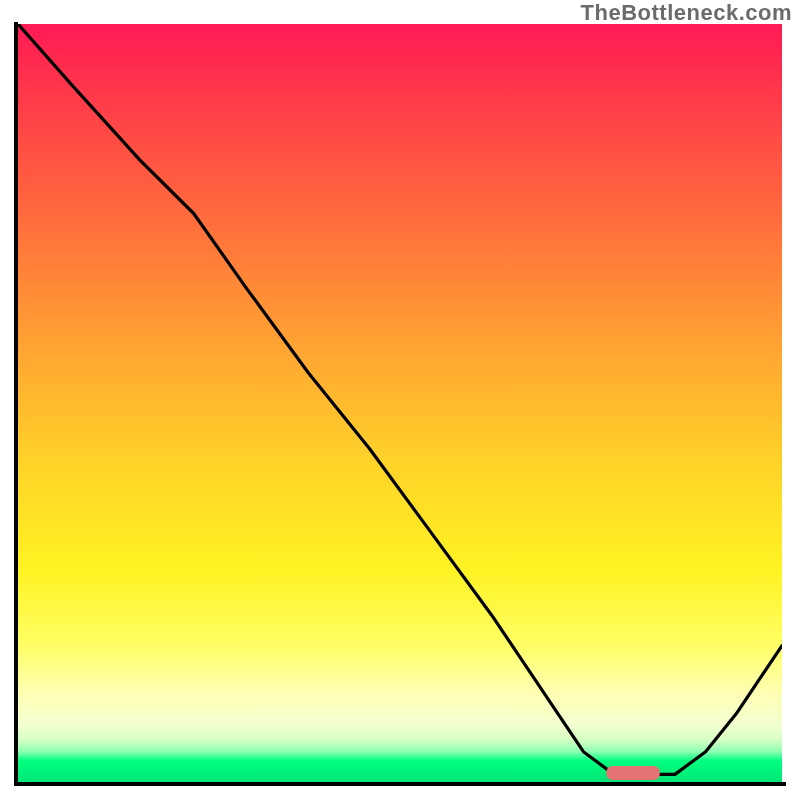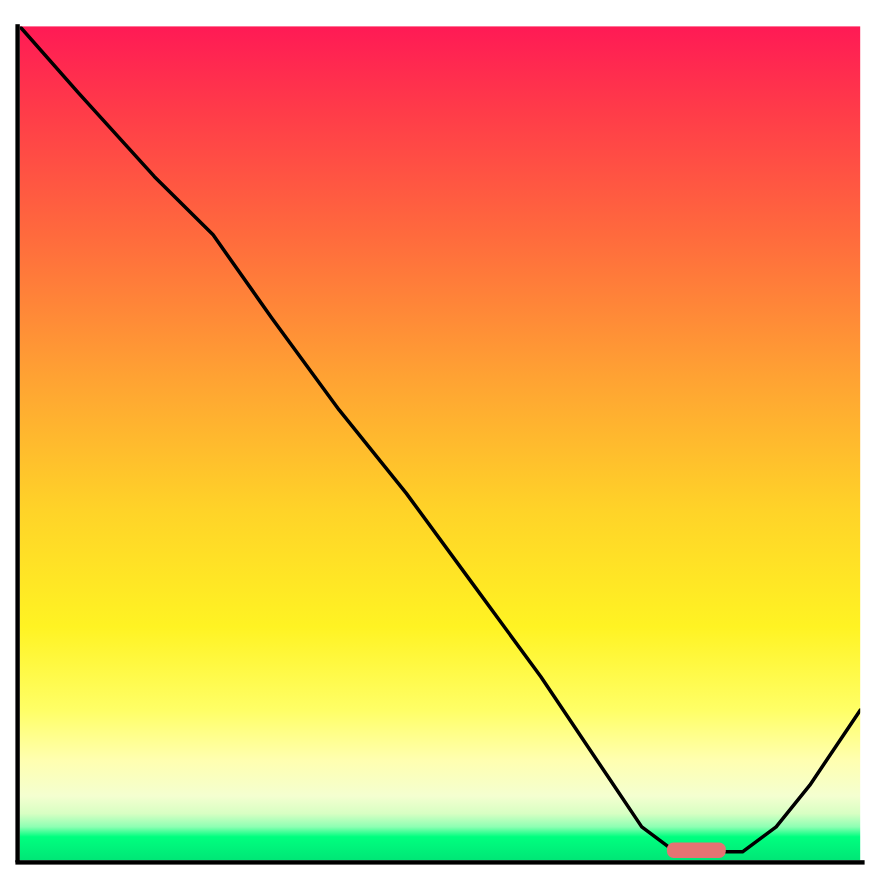--- a/index.html
+++ b/index.html
@@ -92,20 +92,21 @@
     fill: #e57373;
     rx: 6;
     ry: 6;
   }
 </style>
 </head>
 <body>
 
 <div class="chart-container">
 
+  <div class="watermark">TheBottleneck.com</div>
 
   <div class="plot-area"></div>
 
   <div class="axis-left"></div>
   <div class="axis-bottom"></div>
 
   <svg class="curve" viewBox="0 0 764 758" preserveAspectRatio="none">
     <path class="line" d="M0.0 0.0 L53.5 60.6 L122.2 136.4 L175.7 189.5 L229.2 265.3 L290.3 348.7 L351.4 424.5 L412.6 507.9 L473.7 591.2 L534.8 682.2 L565.4 727.7 L595.9 750.4 L626.5 750.4 L657.0 750.4 L687.6 727.7 L718.2 689.8 L764.0 621.6"></path>
     <rect class="marker" x="588.3" y="741.9" width="53.5" height="14" rx="6" ry="6" fill="#e57373"></rect>
   </svg>

